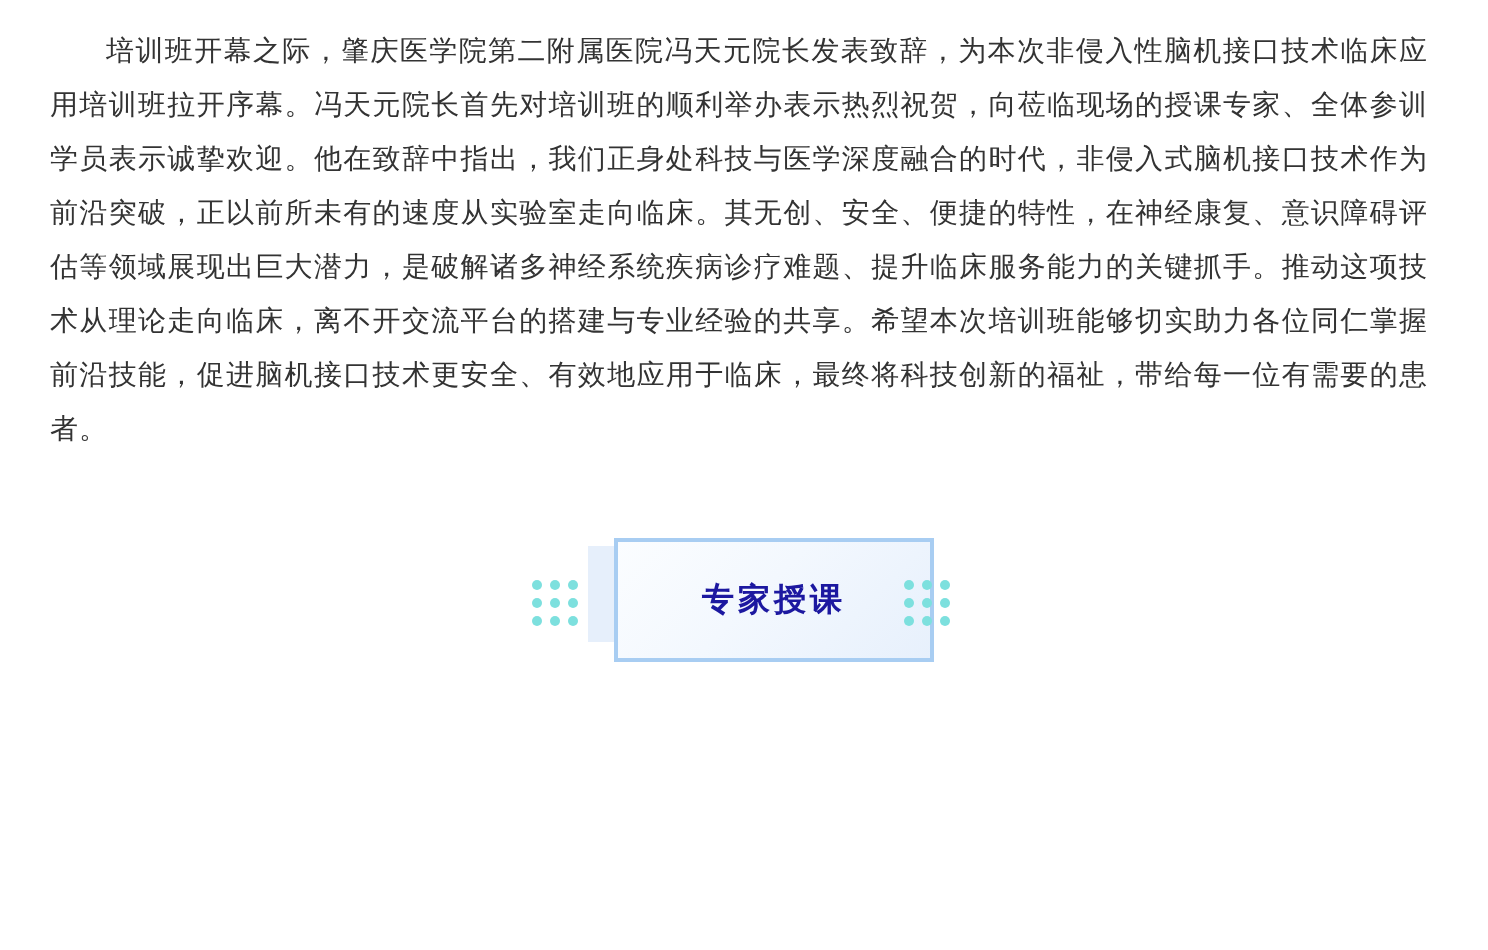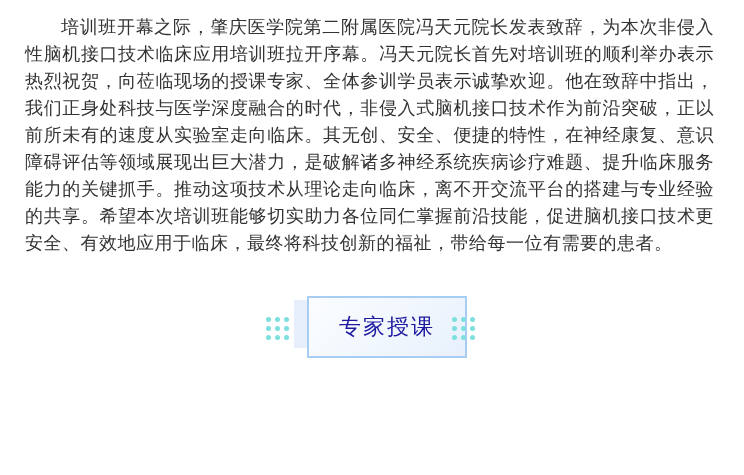--- a/index.html
+++ b/index.html
@@ -11,21 +11,21 @@
     overflow: hidden;
   }
   .page {
     box-sizing: border-box;
     width: 744px;
     height: 475px;
     padding: 13px 30px 0 25px;
   }
   p.para {
     margin: 0;
-    font-size: 18px;
+    font-size: 14px;
     line-height: 27px;
     color: #333333;
     text-align: justify;
     text-indent: 2em;
     letter-spacing: 0.5px;
   }
   .section-header {
     position: relative;
     height: 62px;
     margin: 40px 0 11px 0;
@@ -47,22 +47,22 @@
     height: 62px;
     box-sizing: border-box;
     border: 2px solid #a8cdf2;
     background: linear-gradient(135deg, #fbfdff 0%, #f3f8fe 45%, #e7f0fc 100%);
     display: flex;
     align-items: center;
     justify-content: center;
     z-index: 2;
   }
   .title-box span {
-    font-size: 22px;
-    font-weight: normal;
+    font-size: 16px;
+    font-weight: bold;
     color: #1c18a0;
     letter-spacing: 2px;
   }
   .dots {
     position: absolute;
     top: 21px;
     width: 23px;
     height: 23px;
     display: grid;
     grid-template-columns: repeat(3, 5px);

